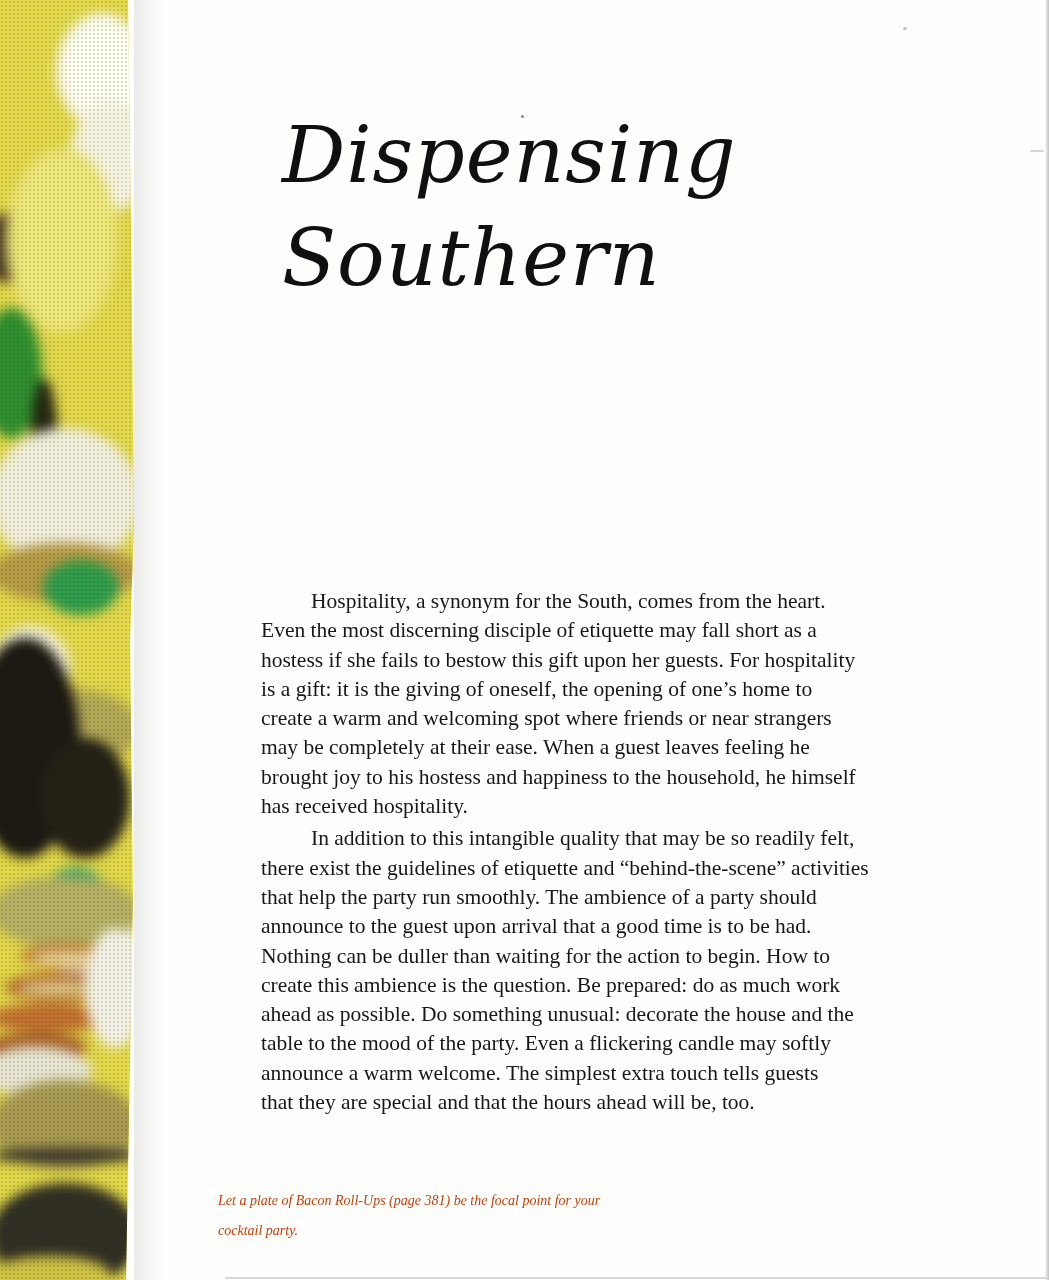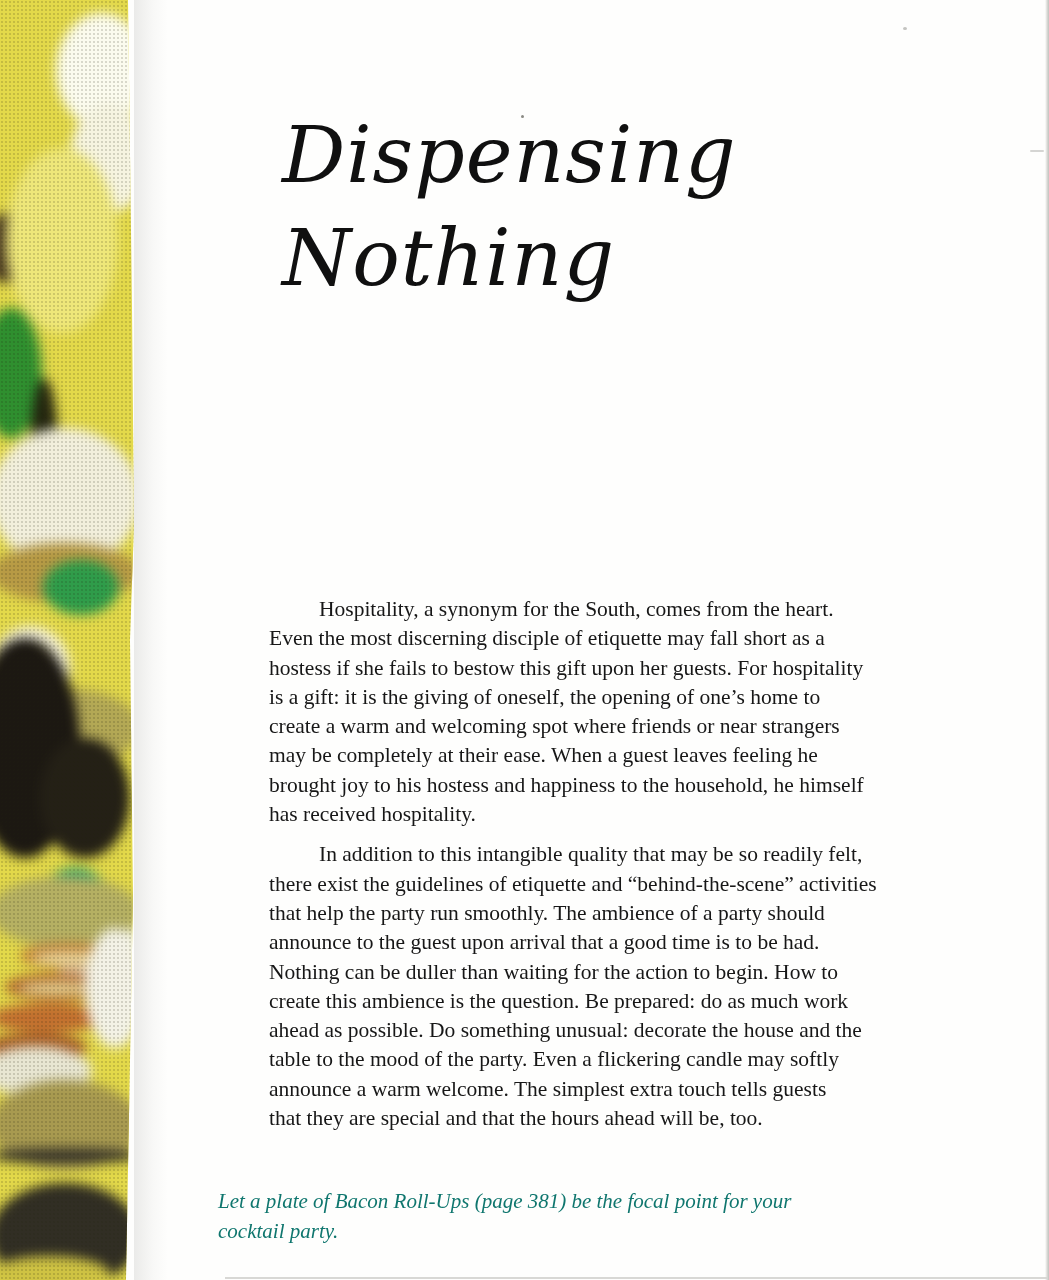--- a/index.html
+++ b/index.html
@@ -54,29 +54,29 @@
   }
   .title span{display:block;}
 
   
   .body-text{
     position:absolute;left:258px;top:584px;width:736px;
     font-size:21.5px;line-height:29.3px;
     color:#171717;
   }
   .body-text p{
-    margin:11px;white-space:pre-line;text-indent:50px;
+    margin:3px;white-space:pre-line;text-indent:50px;
   }
 
   
   .caption{
     position:absolute;left:218px;top:1186px;width:640px;margin:0;
     font-style:italic;
-    font-size:21px;line-height:30px;
-    color:#0f766e;white-space:pre-line;
+    font-size:14px;line-height:30px;
+    color:#c2410c;white-space:pre-line;
   }
 </style>
 </head>
 <body>
 
 <div class="page">
 
   <div class="photo-strip">
     <div class="photo-blobs">
       <div class="blob" style="left:-5px;top:225px;width:45px;height:70px;background:#4a3a1f;"></div>
@@ -108,21 +108,21 @@
       <div class="blob" style="left:2px;top:1195px;width:150px;height:105px;background:#312e24;"></div>
       <div class="blob" style="left:2px;top:1268px;width:120px;height:36px;background:#cfc343;"></div>
     </div>
     <div class="halftone"></div>
   </div>
 
   <div class="gutter-shadow"></div>
 
   <h1 class="title">
     <span>Dispensing</span>
-    <span>Nothing</span>
+    <span>Southern</span>
   </h1>
 
   <div class="body-text">
     <p>Hospitality, a synonym for the South, comes from the heart.
 Even the most discerning disciple of etiquette may fall short as a
 hostess if she fails to bestow this gift upon her guests. For hospitality
 is a gift: it is the giving of oneself, the opening of one’s home to
 create a warm and welcoming spot where friends or near strangers
 may be completely at their ease. When a guest leaves feeling he
 brought joy to his hostess and happiness to the household, he himself

